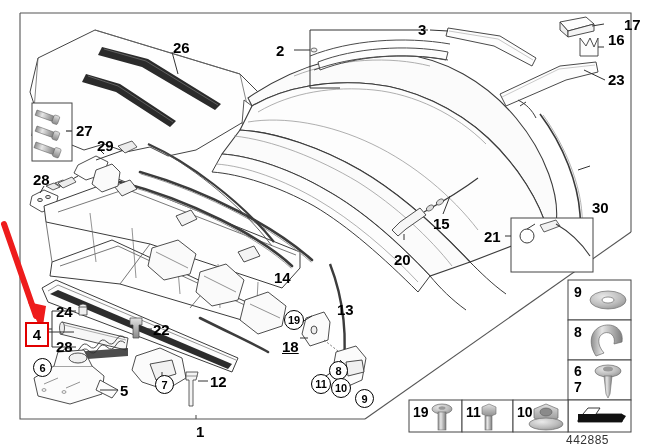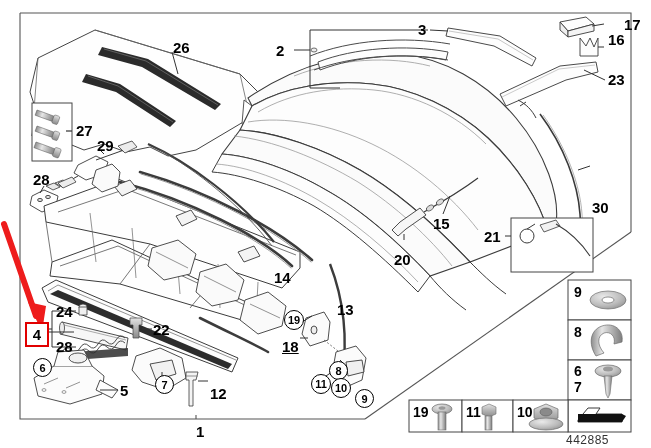--- a/index.html
+++ b/index.html
@@ -437,21 +437,21 @@
     <path d="M546 404 L558 409 L558 418 L546 424 L534 418 L534 409 Z" fill="url(#gMetalV)" stroke="#6b6b6b" stroke-width=".7"></path>
     <ellipse cx="546" cy="412" rx="6" ry="4" fill="#8a8a8a" stroke="#5a5a5a" stroke-width=".6"></ellipse>
     <ellipse cx="546" cy="424" rx="17" ry="6" fill="url(#gWash)" stroke="#6b6b6b" stroke-width=".7"></ellipse>
   </g>
 </svg>
 
 <div class="lbl lbl-num" style="left:196px;top:424px;">1</div>
 <div class="lbl lbl-num" style="left:276px;top:43px;">2</div>
 <div class="lbl lbl-num" style="left:418px;top:22px;">3</div>
 <div class="lbl lbl-num" style="left:120px;top:383px;">5</div>
-<div class="lbl lbl-num" style="left:210px;top:374px;margin-top:12px;">12</div>
+<div class="lbl lbl-num" style="left:210px;top:374px;">12</div>
 <div class="lbl lbl-num" style="left:337px;top:270px;margin-top:32px;">13</div>
 <div class="lbl lbl-num" style="left:274px;top:270px;">14</div>
 <div class="lbl lbl-num" style="left:433px;top:216px;">15</div>
 <div class="lbl lbl-num" style="left:608px;top:32px;">16</div>
 <div class="lbl lbl-num" style="left:624px;top:17px;">17</div>
 <div class="lbl lbl-num" style="left:282px;top:339px;text-decoration:underline;">18</div>
 <div class="lbl lbl-num" style="left:394px;top:240px;margin-top:12px;">20</div>
 <div class="lbl lbl-num" style="left:484px;top:229px;">21</div>
 <div class="lbl lbl-num" style="left:153px;top:322px;">22</div>
 <div class="lbl lbl-num" style="left:608px;top:72px;text-align:right;">23</div>

